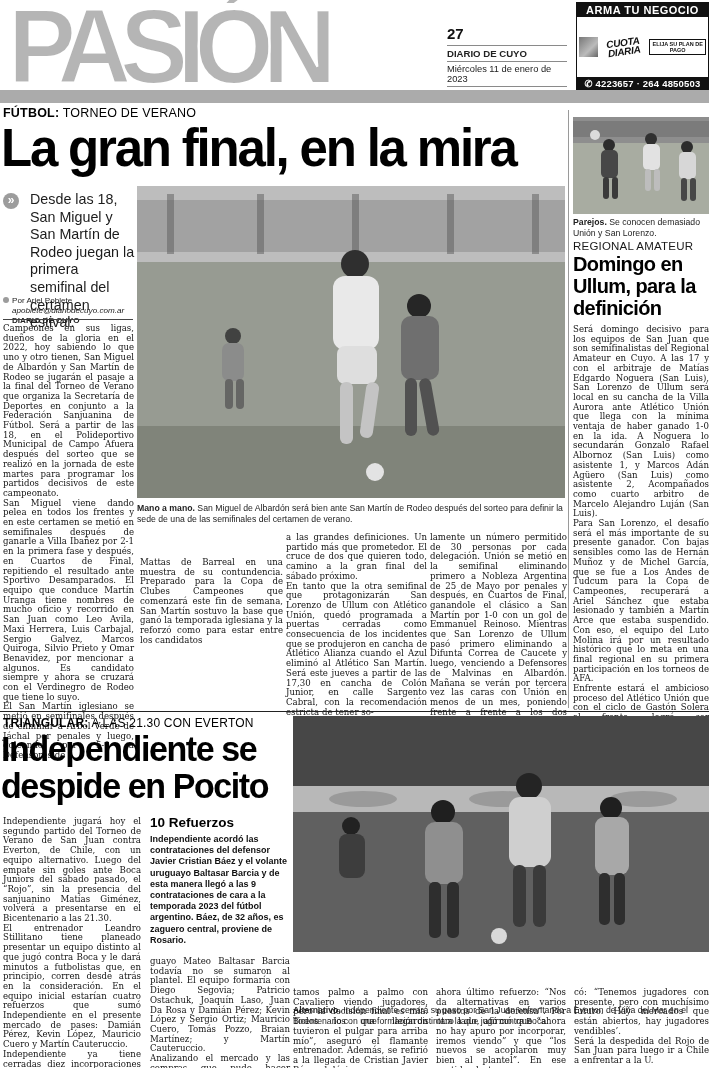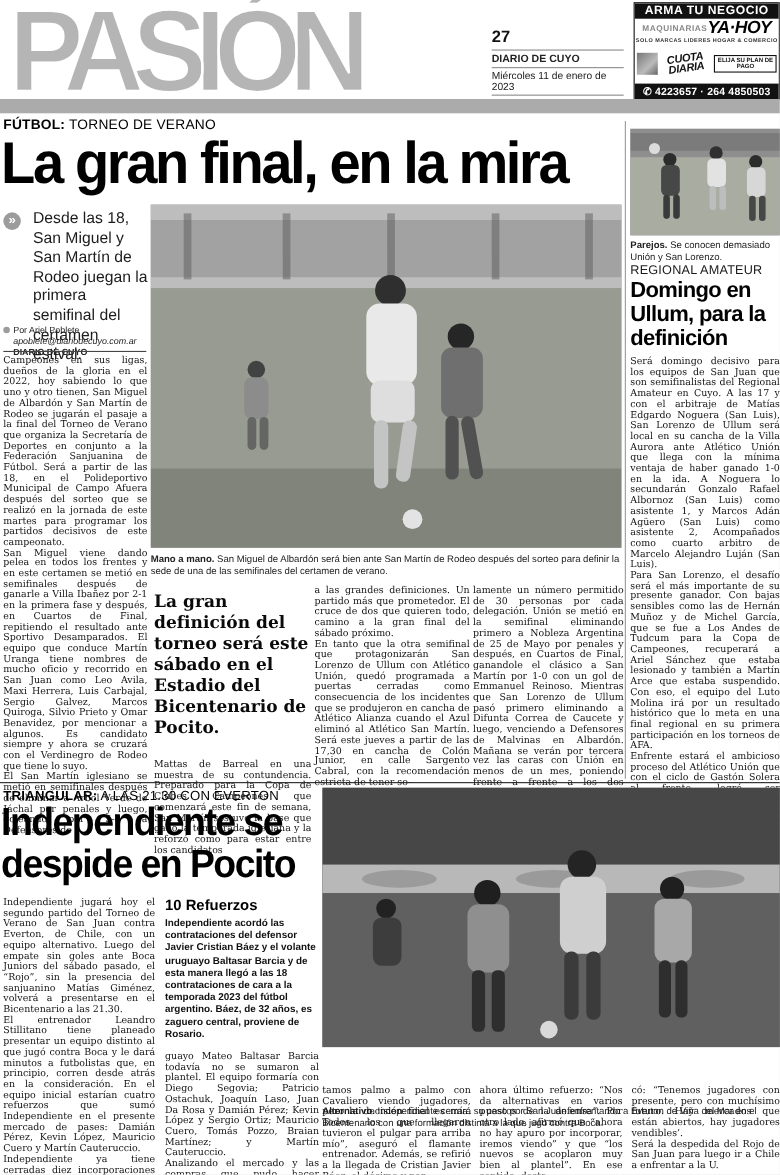--- a/index.html
+++ b/index.html
@@ -75,24 +75,20 @@
 
     <div class="abs pageinfo" style="left:447px;top:25px;">
       <div class="num">27</div>
       <div class="row b">DIARIO DE CUYO</div>
       <div class="row">Miércoles 11 de enero de 2023</div>
       <div class="row">deportes@diariodecuyo.com.ar</div>
     </div>
 
     <div class="abs ad">
       <div class="bar top">ARMA TU NEGOCIO</div>
-      <div class="mid">
-        <span class="brand-sm">MAQUINARIAS</span><span class="brand-big">YA·HOY</span>
-        <div class="tag">SOLO MARCAS LIDERES HOGAR &amp; COMERCIO</div>
-      </div>
       <div class="midrow">
         <div class="thumb"></div>
         <div class="cuota">CUOTA DIARIA</div>
         <div class="elija">ELIJA SU PLAN DE PAGO</div>
       </div>
       <div class="bar bot">✆ 4223657 · 264 4850503</div>
     </div>
 
     <div class="abs graybar"></div>
   </header>
@@ -159,21 +155,20 @@
         </g>
         <circle cx="238" cy="286" r="9" fill="#e3e3e3"></circle>
       </svg>
     </figure>
 
     <figcaption class="abs caption" style="left:137px;top:503px;width:428px;">
       <b>Mano a mano.</b><span> San Miguel de Albardón será bien ante San Martín de Rodeo después del sorteo para definir la sede de una de las semifinales del certamen de verano.</span>
     </figcaption>
 
     <div class="abs" style="left:140px;top:537px;width:143px;">
-      <div class="pullquote">La gran definición del torneo será este sábado en el Estadio del Bicentenario de Pocito.</div>
       <div class="bodytext" style="margin-top:21px;">Mattas de Barreal en una muestra de su contundencia. Preparado para la Copa de Clubes Campeones que comenzará este fin de semana, San Martín sostuvo la base que ganó la temporada iglesiana y la reforzó como para estar entre los candidatos</div>
     </div>
 
     <div class="abs bodytext" style="left:286px;top:533px;width:141px;height:176px;">a las grandes definiciones. Un partido más que prometedor. El cruce de dos que quieren todo, camino a la gran final del sábado próximo.
 En tanto que la otra semifinal que protagonizarán San Lorenzo de Ullum con Atlético Unión, quedó programada a puertas cerradas como consecuencia de los incidentes que se produjeron en cancha de Atlético Alianza cuando el Azul eliminó al Atlético San Martín. Será este jueves a partir de las 17,30 en cancha de Colón Junior, en calle Sargento Cabral, con la recomendación estricta de tener so-</div>
 
     <div class="abs bodytext" style="left:430px;top:533px;width:137px;height:176px;">lamente un número permitido de 30 personas por cada delegación. Unión se metió en la semifinal eliminando primero a Nobleza Argentina de 25 de Mayo por penales y después, en Cuartos de Final, ganandole el clásico a San Martín por 1-0 con un gol de Emmanuel Reinoso. Mientras que San Lorenzo de Ullum pasó primero eliminando a Difunta Correa de Caucete y luego, venciendo a Defensores de Malvinas en Albardón. Mañana se verán por tercera vez las caras con Unión en menos de un mes, poniendo frente a frente a los dos mejores.</div>
   </section>
 
   <div class="abs vrule" style="left:568px;top:110px;height:598px;"></div>
@@ -228,21 +223,21 @@
     </div>
 
     <h1 class="abs headline-bot" style="left:1px;top:729px;margin:0;width:300px;">Independiente se despide en Pocito</h1>
 
     <div class="abs bodytext" style="left:3px;top:817px;width:138px;height:248px;">Independiente jugará hoy el segundo partido del Torneo de Verano de San Juan contra Everton, de Chile, con un equipo alternativo. Luego del empate sin goles ante Boca Juniors del sábado pasado, el “Rojo”, sin la presencia del sanjuanino Matías Giménez, volverá a presentarse en el Bicentenario a las 21.30.
 El entrenador Leandro Stillitano tiene planeado presentar un equipo distinto al que jugó contra Boca y le dará minutos a futbolistas que, en principio, corren desde atrás en la consideración. En el equipo inicial estarían cuatro refuerzos que sumó Independiente en el presente mercado de pases: Damián Pérez, Kevin López, Mauricio Cuero y Martín Cauteruccio.
 Independiente ya tiene cerradas diez incorporaciones pero el defensor Javier Báez y el uru-</div>
 
     <div class="abs" style="left:150px;top:815px;width:140px;">
       <div class="boxtitle">10 Refuerzos</div>
-      <div class="boxtext" style="margin-top:4px;">Independiente acordó las contrataciones del defensor Javier Cristian Báez y el volante uruguayo Baltasar Barcia y de esta manera llegó a las 18 contrataciones de cara a la temporada 2023 del fútbol argentino. Báez, de 32 años, es zaguero central, proviene de Rosario.</div>
+      <div class="boxtext" style="margin-top:4px;">Independiente acordó las contrataciones del defensor Javier Cristian Báez y el volante uruguayo Baltasar Barcia y de esta manera llegó a las 9 contrataciones de cara a la temporada 2023 del fútbol argentino. Báez, de 32 años, es zaguero central, proviene de Rosario.</div>
     </div>
 
     <div class="abs bodytext" style="left:150px;top:957px;width:140px;height:108px;">guayo Mateo Baltasar Barcia todavía no se sumaron al plantel. El equipo formaría con Diego Segovia; Patricio Ostachuk, Joaquín Laso, Juan Da Rosa y Damián Pérez; Kevin López y Sergio Ortiz; Mauricio Cuero, Tomás Pozzo, Braian Martínez; y Martín Cauteruccio.
 Analizando el mercado y las compras que pudo hacer Independiente, su técnico Leandro Stillitano fue contundente: “Es-</div>
 
     <figure class="abs photo" style="left:293px;top:716px;width:416px;height:236px;margin:0;">
       <svg width="416" height="236" viewBox="0 0 416 236">
         <rect width="416" height="236" fill="#565656"></rect>
         <rect width="416" height="70" fill="#474747"></rect>
         <rect y="70" width="416" height="26" fill="#b8b8b8"></rect>

